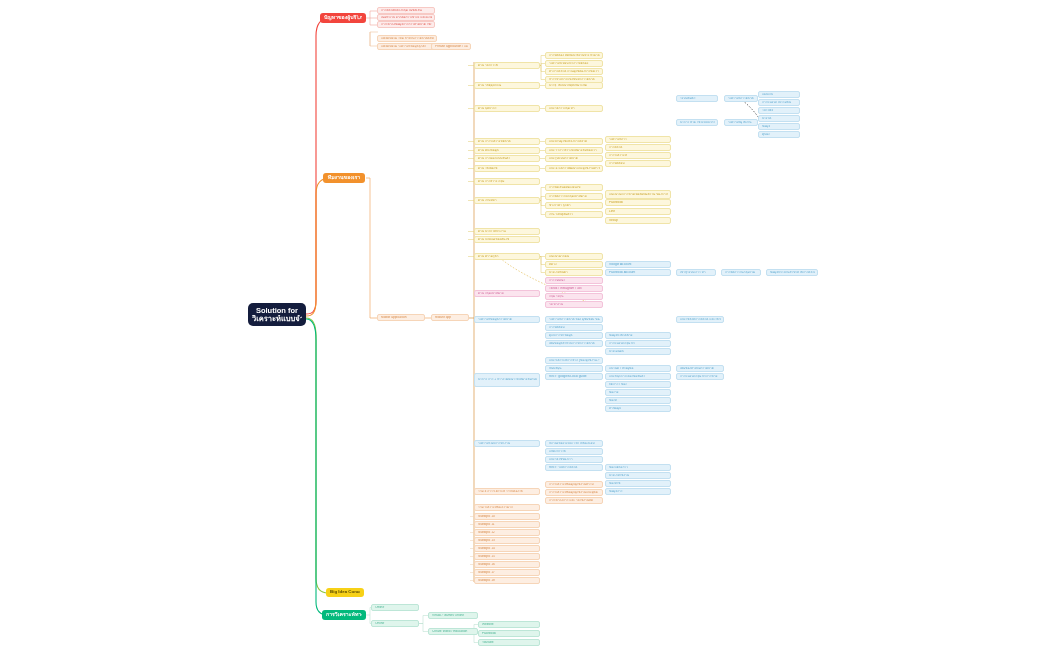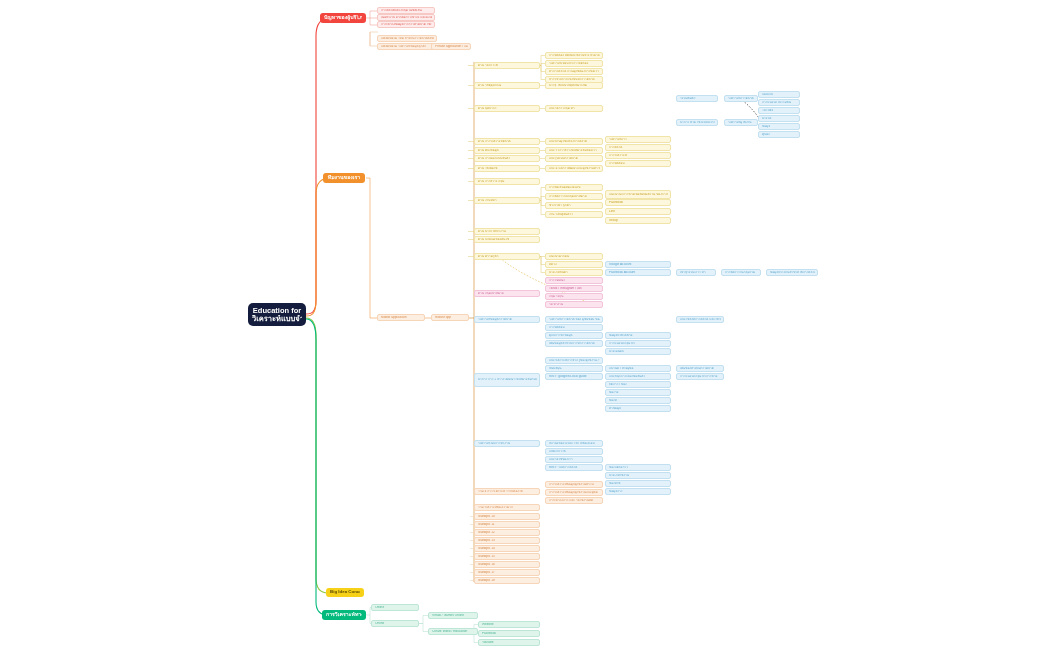--- a/index.html
+++ b/index.html
@@ -109,21 +109,21 @@
         <path d="M478 624.5 L474 624.5 L474 631.5 L478 631.5"></path>
         <path d="M478 633.5 L474 633.5 L474 631.5 L478 631.5"></path>
         <path d="M478 642.5 L474 642.5 L474 631.5 L478 631.5"></path>
       </g>
 
     <path d="M500 258 C520 275 560 292 596 305" stroke="#e0b84a" stroke-width="0.6" fill="none" stroke-dasharray="1.6 1.6"></path>
     <path d="M742 100 C752 108 756 114 762 122" stroke="#333333" stroke-width="0.7" fill="none" stroke-dasharray="1.6 1.6"></path>
   </svg>
 
   <div class="node root" style="left:248px;top:303px;width:58px;height:23px;">
-    <span>Education for</span>
+    <span>Solution for</span>
     <span>วิเคราะห์แบบจำลองที่ดี</span>
   </div>
 
   <div class="node lvl1 c-red" style="left:320px;top:13px;width:46px;height:10px;">
     <span>ปัญหาของผู้บริโภค</span>
   </div>
   <div class="node leaf c-redsoft pill" style="left:377px;top:7px;width:58px;height:7px;">
     <span>การตลาดที่ตรงกลุ่ม ไม่ชัดเจน</span>
     </div>
   <div class="node leaf c-redsoft pill" style="left:377px;top:14px;width:58px;height:7px;">

